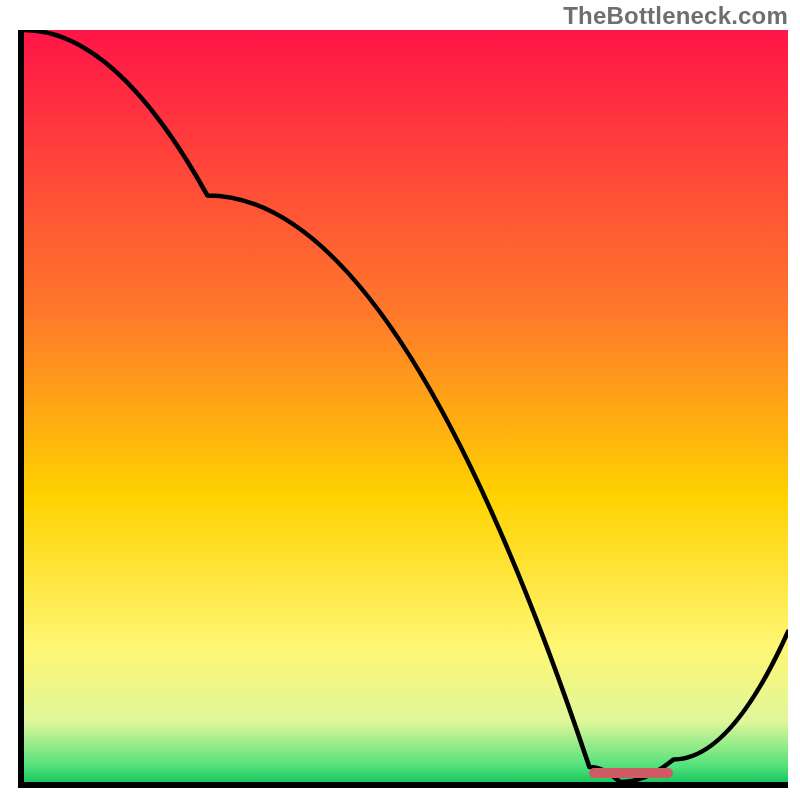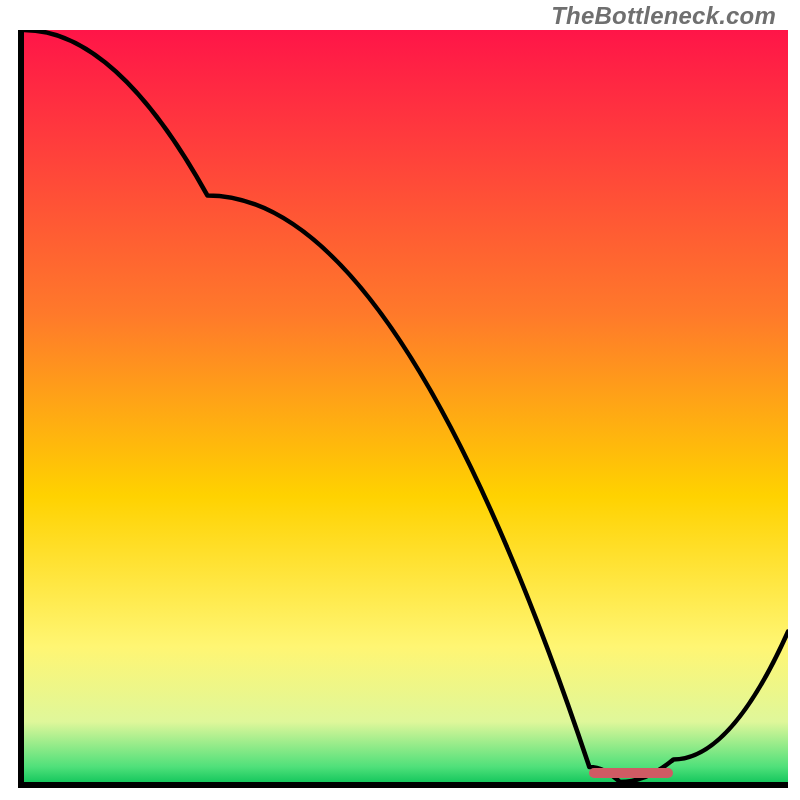--- a/index.html
+++ b/index.html
@@ -12,27 +12,26 @@
     font-family: Arial, Helvetica, sans-serif;
   }
   .chart-wrap {
     position: relative;
     width: 800px;
     height: 800px;
   }
   .watermark {
     position: absolute;
     top: 2px;
-    right: 24px;
+    right: 12px;
     font-size: 24px;
     font-weight: 600;
     color: #6f6f6f;
     letter-spacing: 0.2px;
     user-select: none;
-    font-style: italic;
   }
   .plot-area {
     position: absolute;
     left: 18px;
     top: 30px;
     width: 764px;
     height: 752px;
     border-left: 6px solid #000;
     border-bottom: 6px solid #000;
   }

